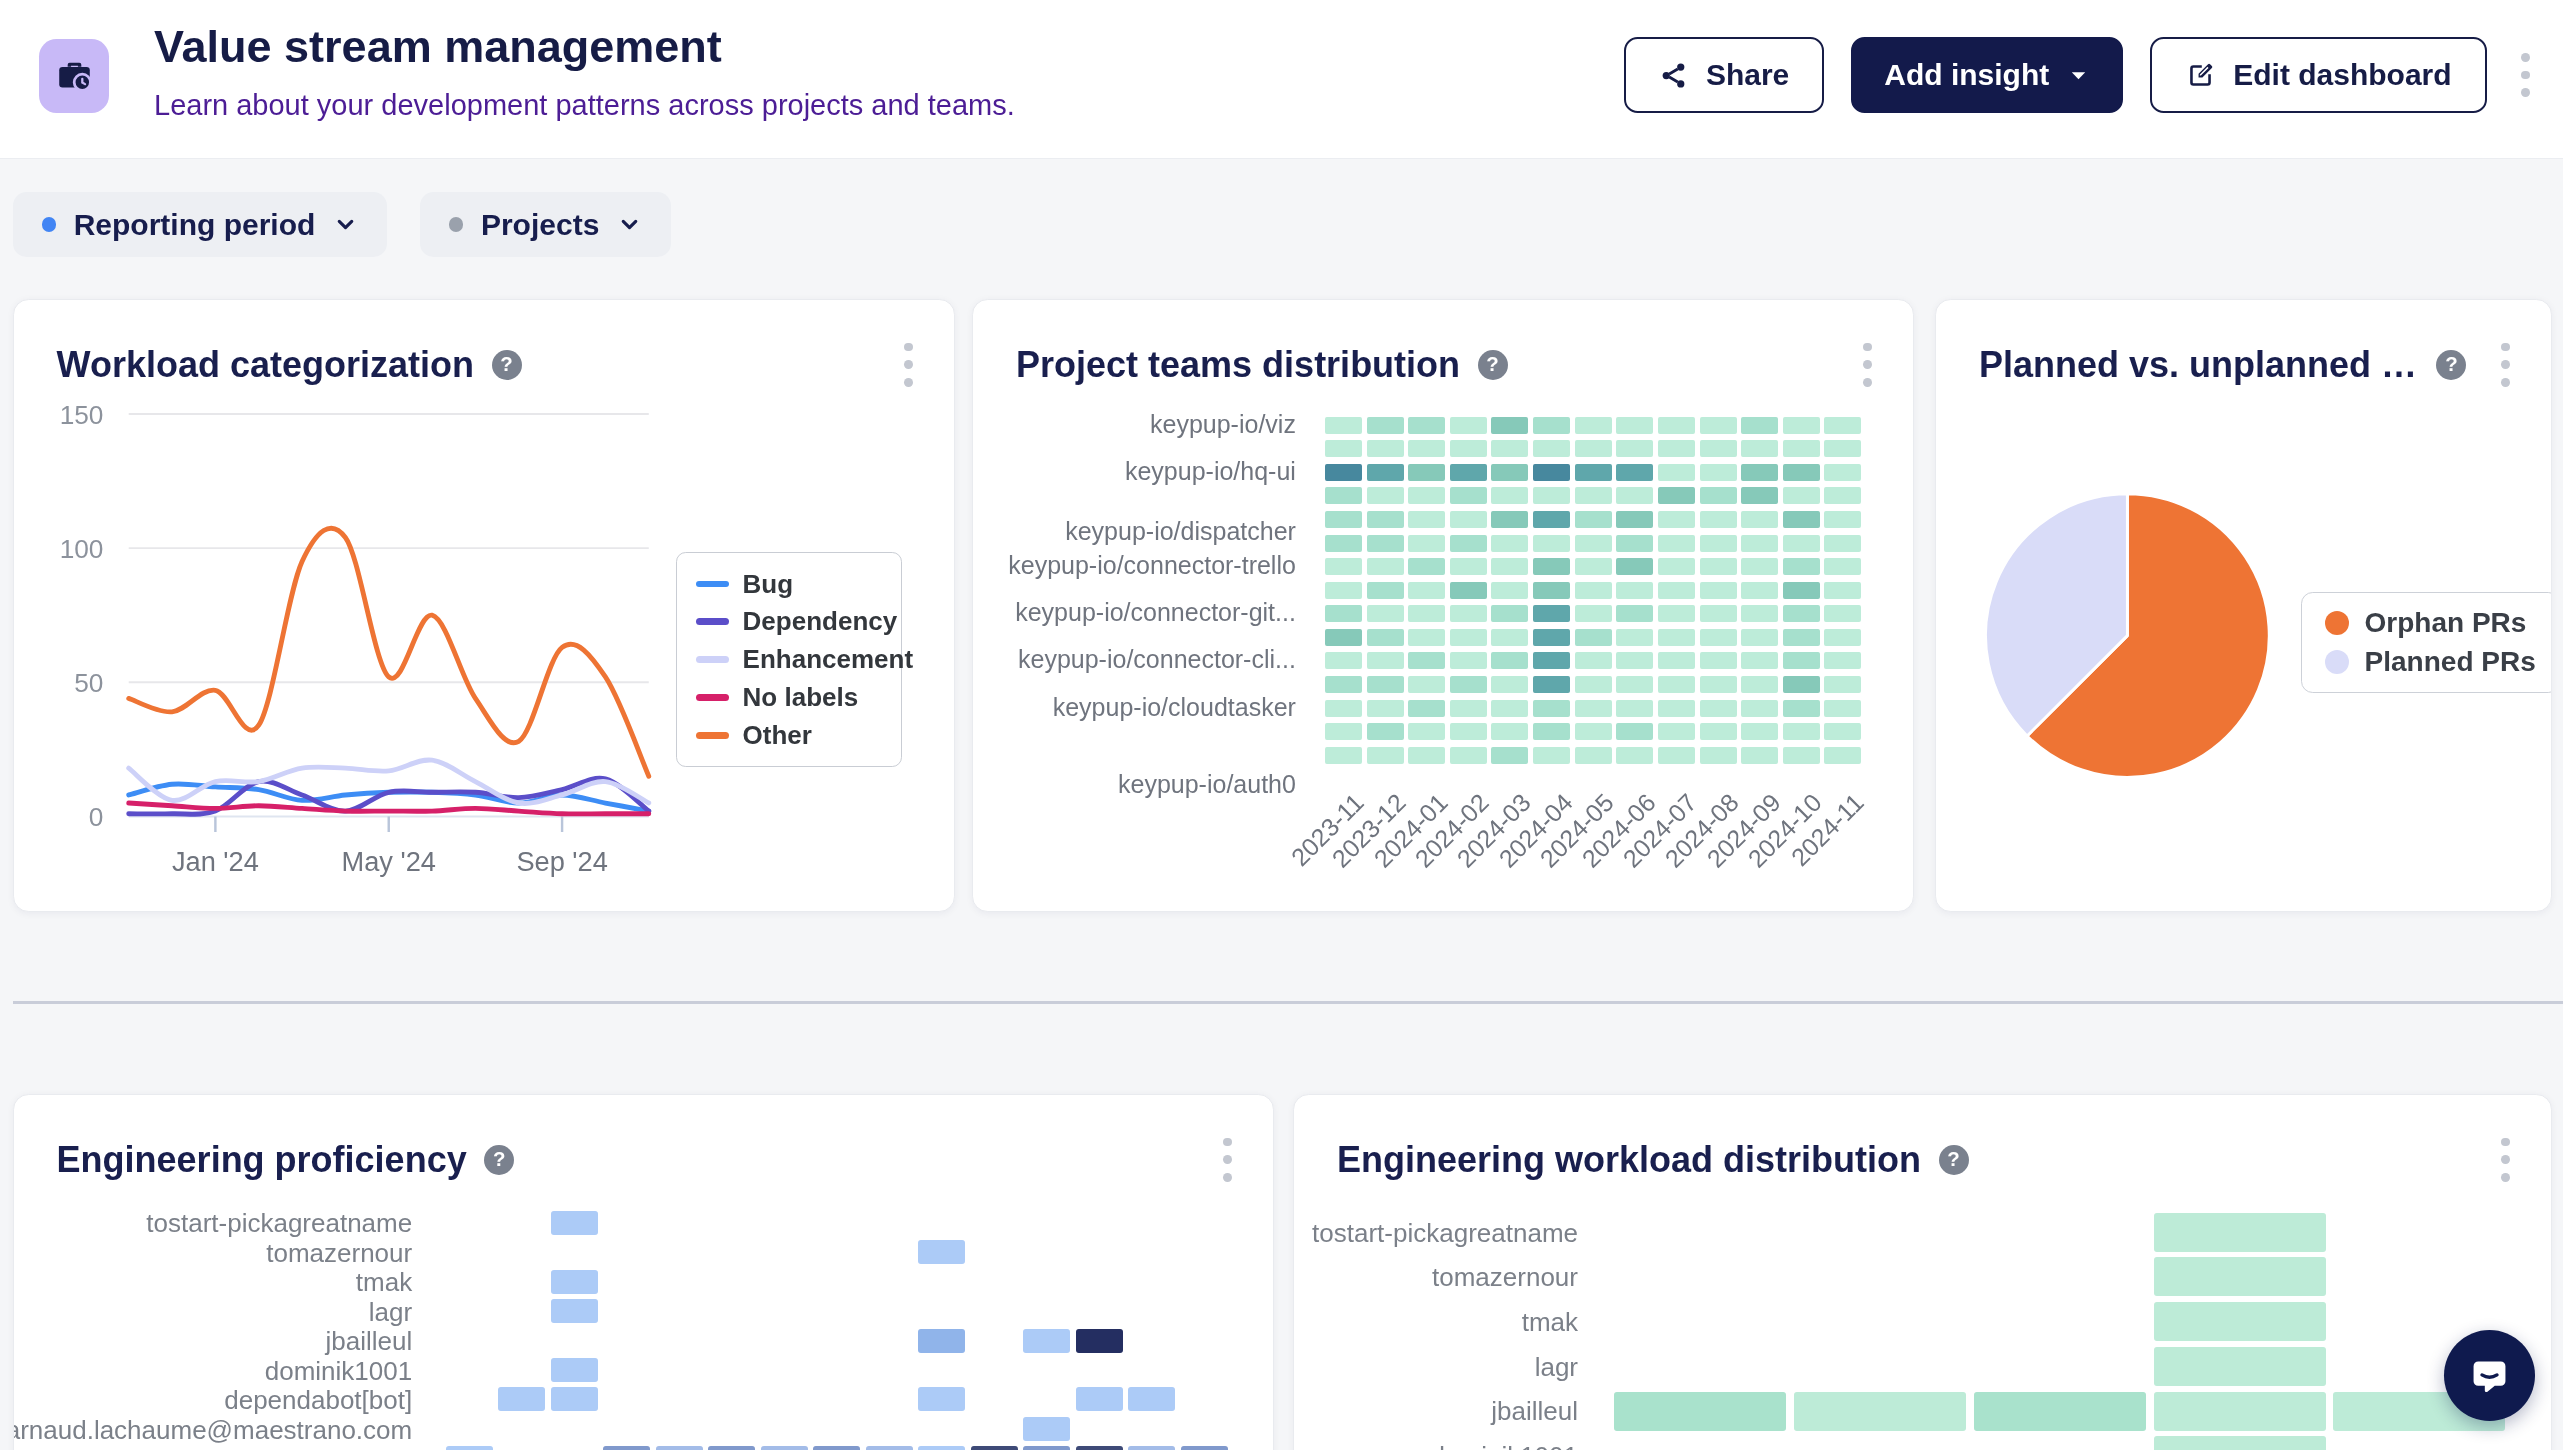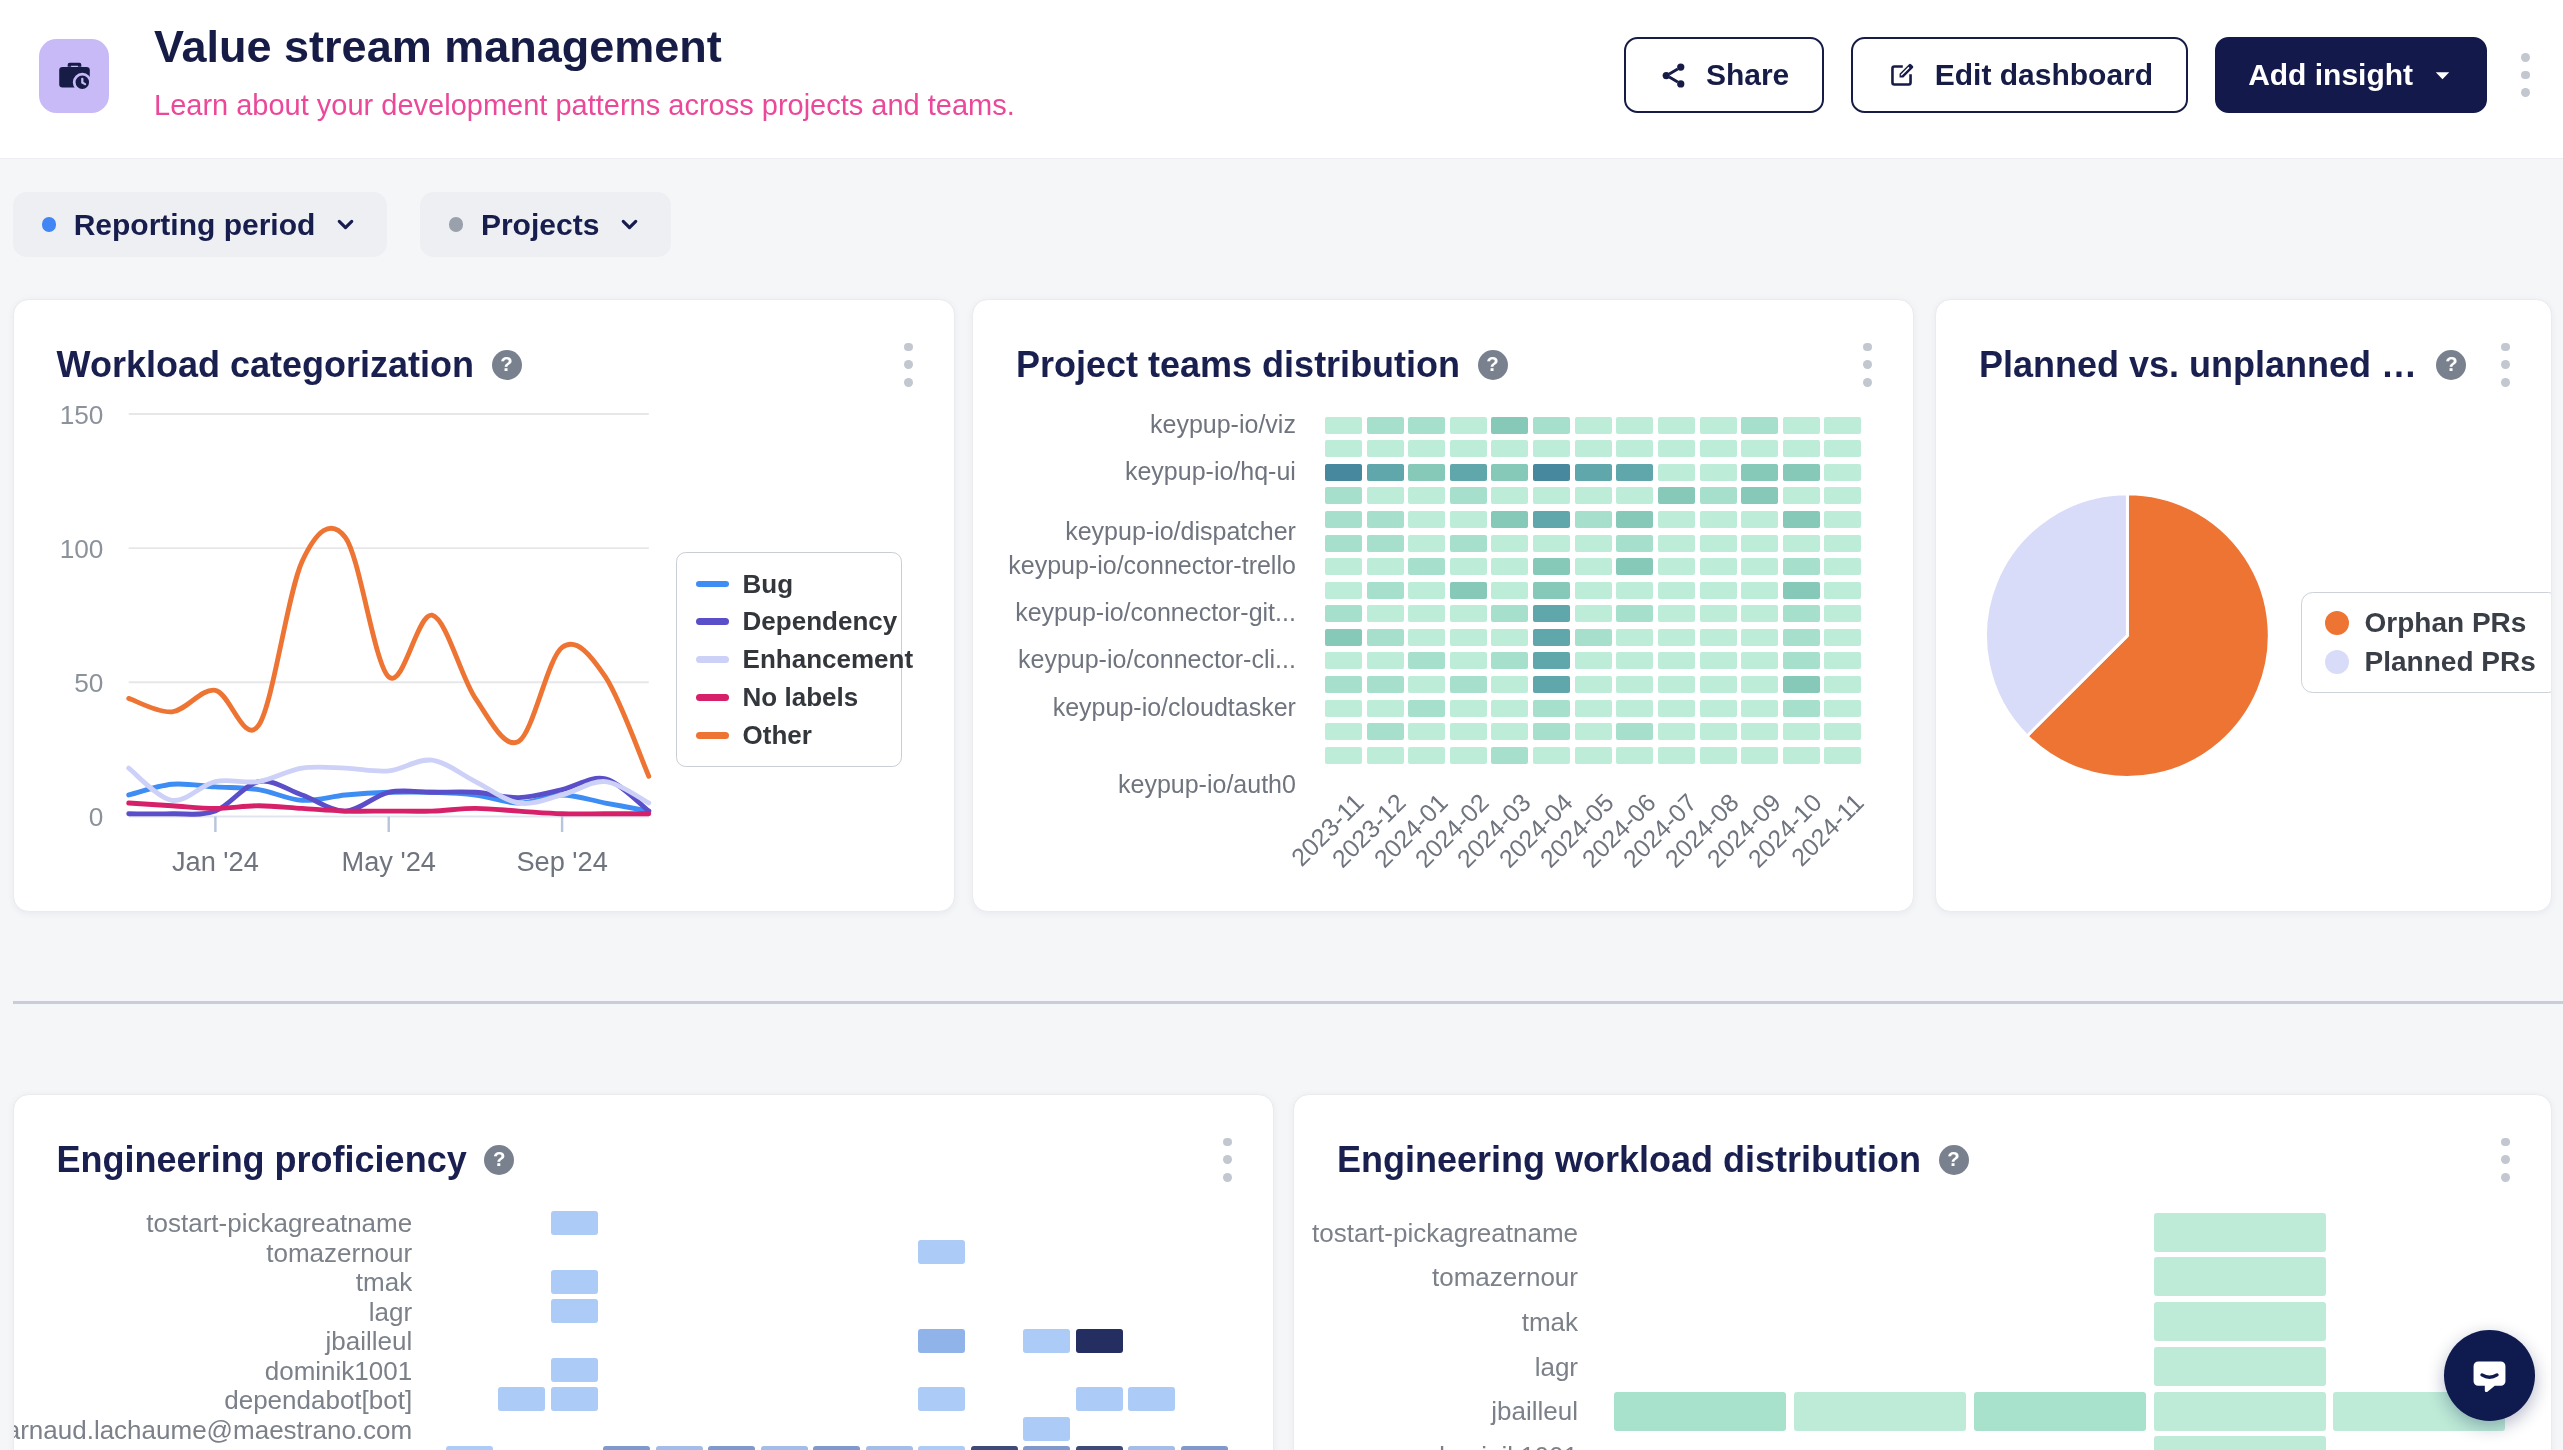--- a/index.html
+++ b/index.html
@@ -3,21 +3,21 @@
 <meta charset="utf-8">
 <style>
   html,body{margin:0;padding:0}
   body{width:2563px;height:1451px;overflow:hidden;position:relative;background:#f5f6f8;
        font-family:"Liberation Sans",sans-serif;color:#171d4d;}
   
   .hdr{position:absolute;left:0;top:0;width:2563px;height:158px;background:#fff;border-bottom:1px solid #ebedf1;}
   .hdr-icon{position:absolute;left:39px;top:39px;width:70px;height:74px;border-radius:17.5px;background:#c8b9f7;
             display:flex;align-items:center;justify-content:center}
   .hdr-title{position:absolute;left:154px;top:21.4px;font-size:45px;font-weight:700;color:#161c46;white-space:nowrap}
-  .hdr-sub{position:absolute;left:154px;top:89px;font-size:29px;color:#ec4899;white-space:nowrap}
+  .hdr-sub{position:absolute;left:154px;top:89px;font-size:29px;color:#4c1d95;white-space:nowrap}
   .hdr-actions{position:absolute;right:25px;top:37px;height:76px;display:flex;align-items:center;gap:27px}
   .btn{height:76px;box-sizing:border-box;border-radius:13.6px;border:2.9px solid #161c46;background:#fff;color:#161c46;
        font-size:30px;font-weight:700;display:flex;align-items:center;gap:17.5px;padding:0 33px;cursor:pointer;
        font-family:"Liberation Sans",sans-serif;white-space:nowrap}
   .btn.primary{background:#131a4b;border-color:#131a4b;color:#fff;padding:0 31px}
   .kebab{display:flex;flex-direction:column;gap:8.8px;padding:9.7px 7.8px;cursor:pointer}
   .kebab i{width:8.8px;height:8.8px;border-radius:50%;background:#c3c7d0;display:block}
   
   .filters{position:absolute;left:12.6px;top:192px;display:flex;gap:33px}
   .pill{height:65px;border-radius:13.6px;background:#edeff3;display:flex;align-items:center;gap:17.5px;
@@ -78,32 +78,32 @@
   <div class="hdr-actions">
     <button class="btn">
       <svg width="29" height="29" viewBox="0 0 24 24">
         <circle cx="18" cy="5" r="3" fill="#161c46"></circle>
           <circle cx="6" cy="12" r="3" fill="#161c46"></circle>
           <circle cx="18" cy="19" r="3" fill="#161c46"></circle>
         <path d="M8.5 10.7l7-4M8.5 13.3l7 4" stroke="#161c46" stroke-width="2.4"></path>
       </svg>
       <span>Share</span>
     </button>
+    <button class="btn primary">
+      <span>Add insight</span>
+      <svg width="23" height="23" viewBox="0 0 24 24">
+        <path fill="#fff" d="M5 8.5h14L12 16z"></path>
+      </svg>
+    </button>
     <button class="btn">
       <svg width="31" height="31" viewBox="0 0 24 24">
         <path fill="none" stroke="#161c46" stroke-width="2" d="M13 5H6.5A1.5 1.5 0 0 0 5 6.5v11A1.5 1.5 0 0 0 6.5 19h11a1.5 1.5 0 0 0 1.5-1.5V11"></path>
         <path fill="#161c46" d="M20.8 4.6l-1.4-1.4a1.1 1.1 0 0 0-1.55 0L10.5 10.55V13.5h2.95l7.35-7.35a1.1 1.1 0 0 0 0-1.55zM12.3 12h-.8v-.8l5.9-5.9.8.8-5.9 5.9z"></path>
       </svg>
       <span>Edit dashboard</span>
-    </button>
-    <button class="btn primary">
-      <span>Add insight</span>
-      <svg width="23" height="23" viewBox="0 0 24 24">
-        <path fill="#fff" d="M5 8.5h14L12 16z"></path>
-      </svg>
     </button>
     <span class="kebab">
         <i></i>
         <i></i>
         <i></i>
       </span>
   </div>
 </div>
 
 <div class="filters">

